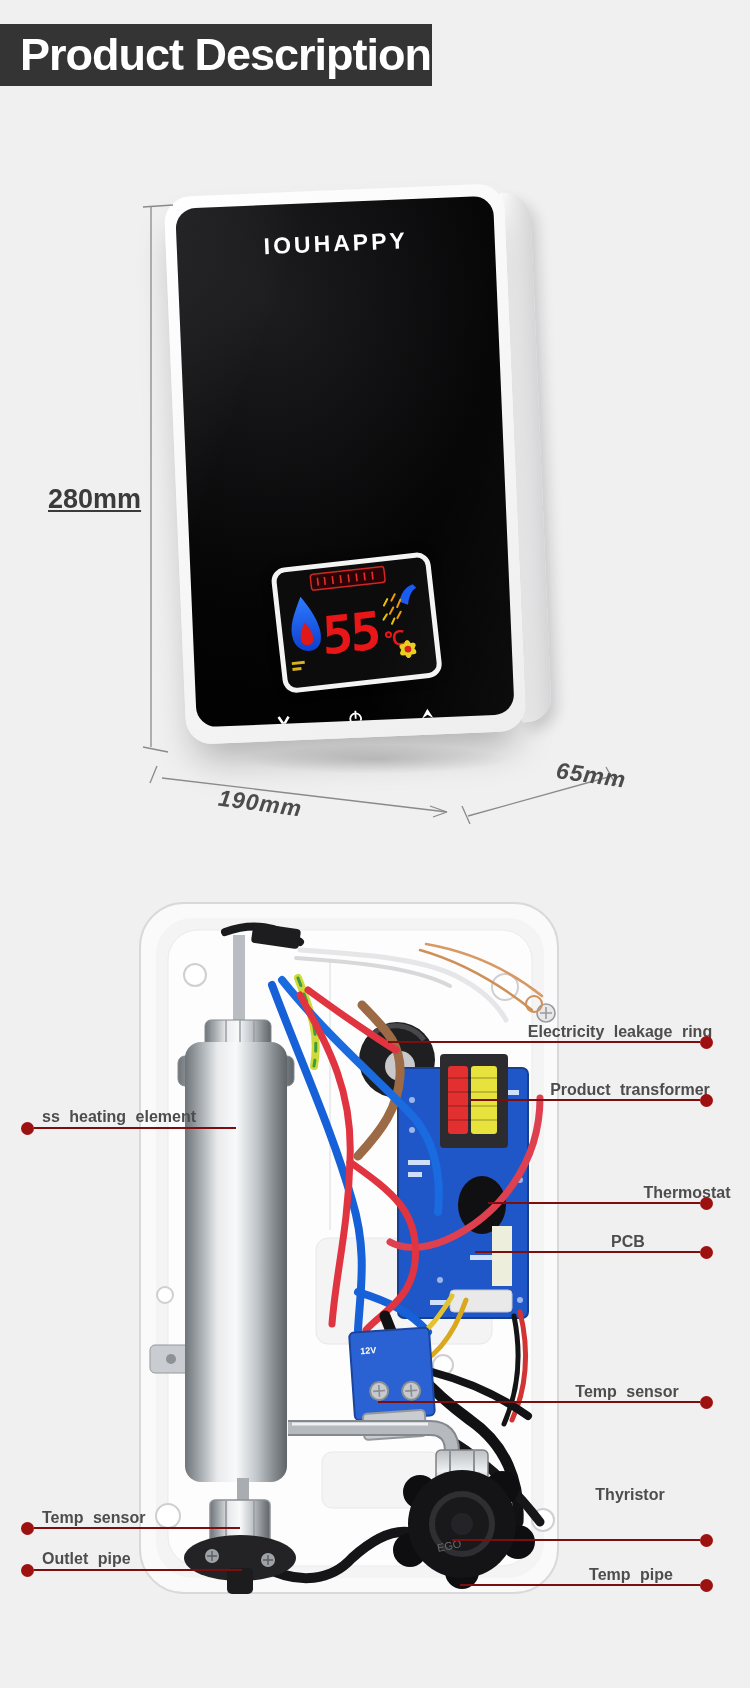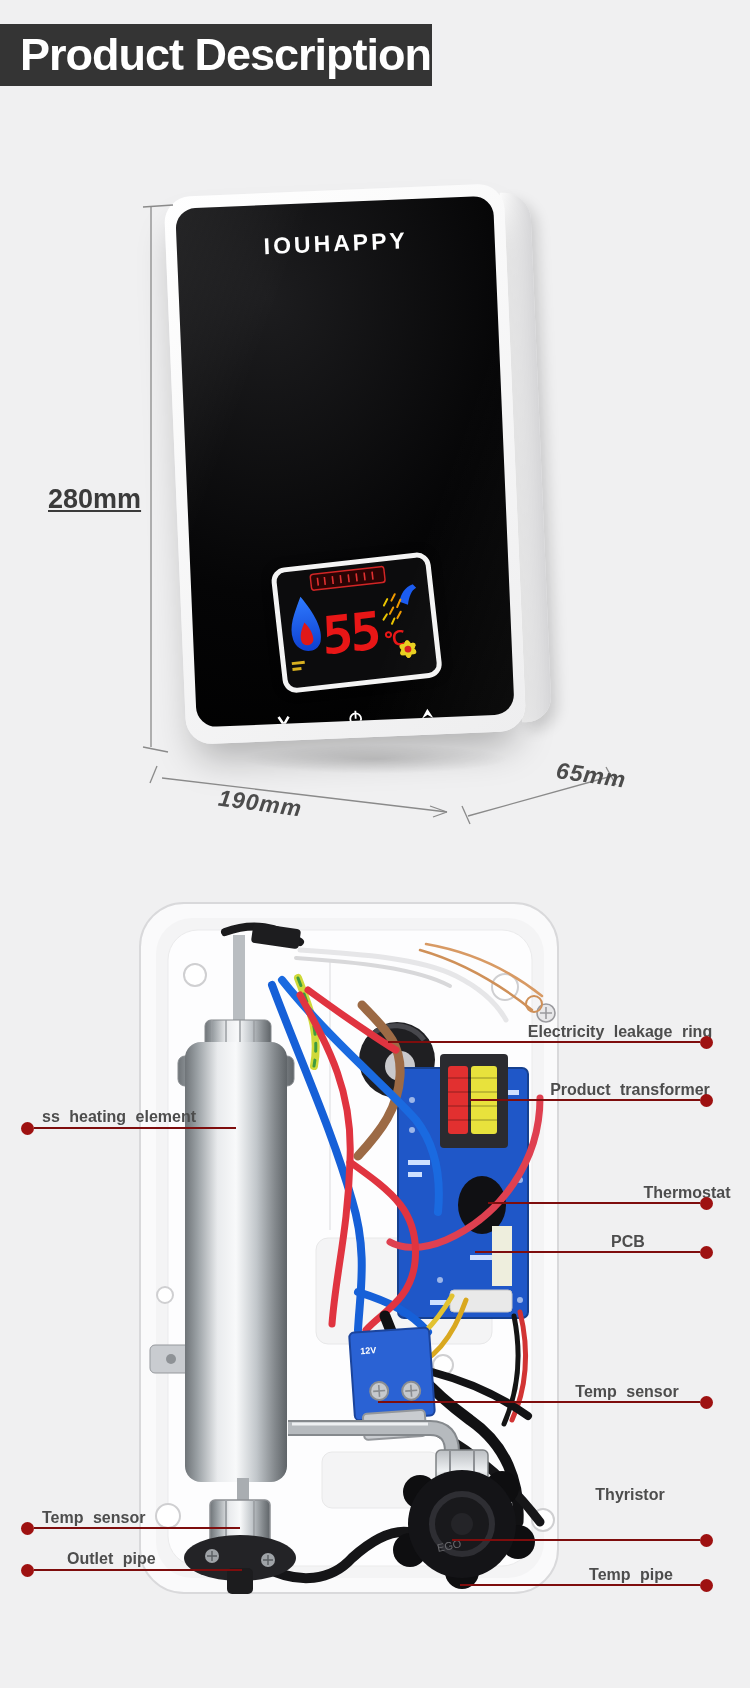--- a/index.html
+++ b/index.html
@@ -393,18 +393,18 @@
     <span class="co-text" style="left:42px;top:1108px;">ss heating element</span>
     <div class="co-line" style="left:34px;top:1127px;width:202px;"></div>
     <div class="co-dot" style="left:21px;top:1122px;"></div>
   </div>
   <div>
     <span class="co-text" style="left:42px;top:1509px;">Temp sensor</span>
     <div class="co-line" style="left:34px;top:1527px;width:206px;"></div>
     <div class="co-dot" style="left:21px;top:1522px;"></div>
   </div>
   <div>
-    <span class="co-text" style="left:42px;top:1550px;margin-left:25px;">Outlet pipe</span>
+    <span class="co-text" style="left:42px;top:1550px;">Outlet pipe</span>
     <div class="co-line" style="left:34px;top:1569px;width:208px;"></div>
     <div class="co-dot" style="left:21px;top:1564px;"></div>
   </div>
 
 </div>
 
 </body></html>

